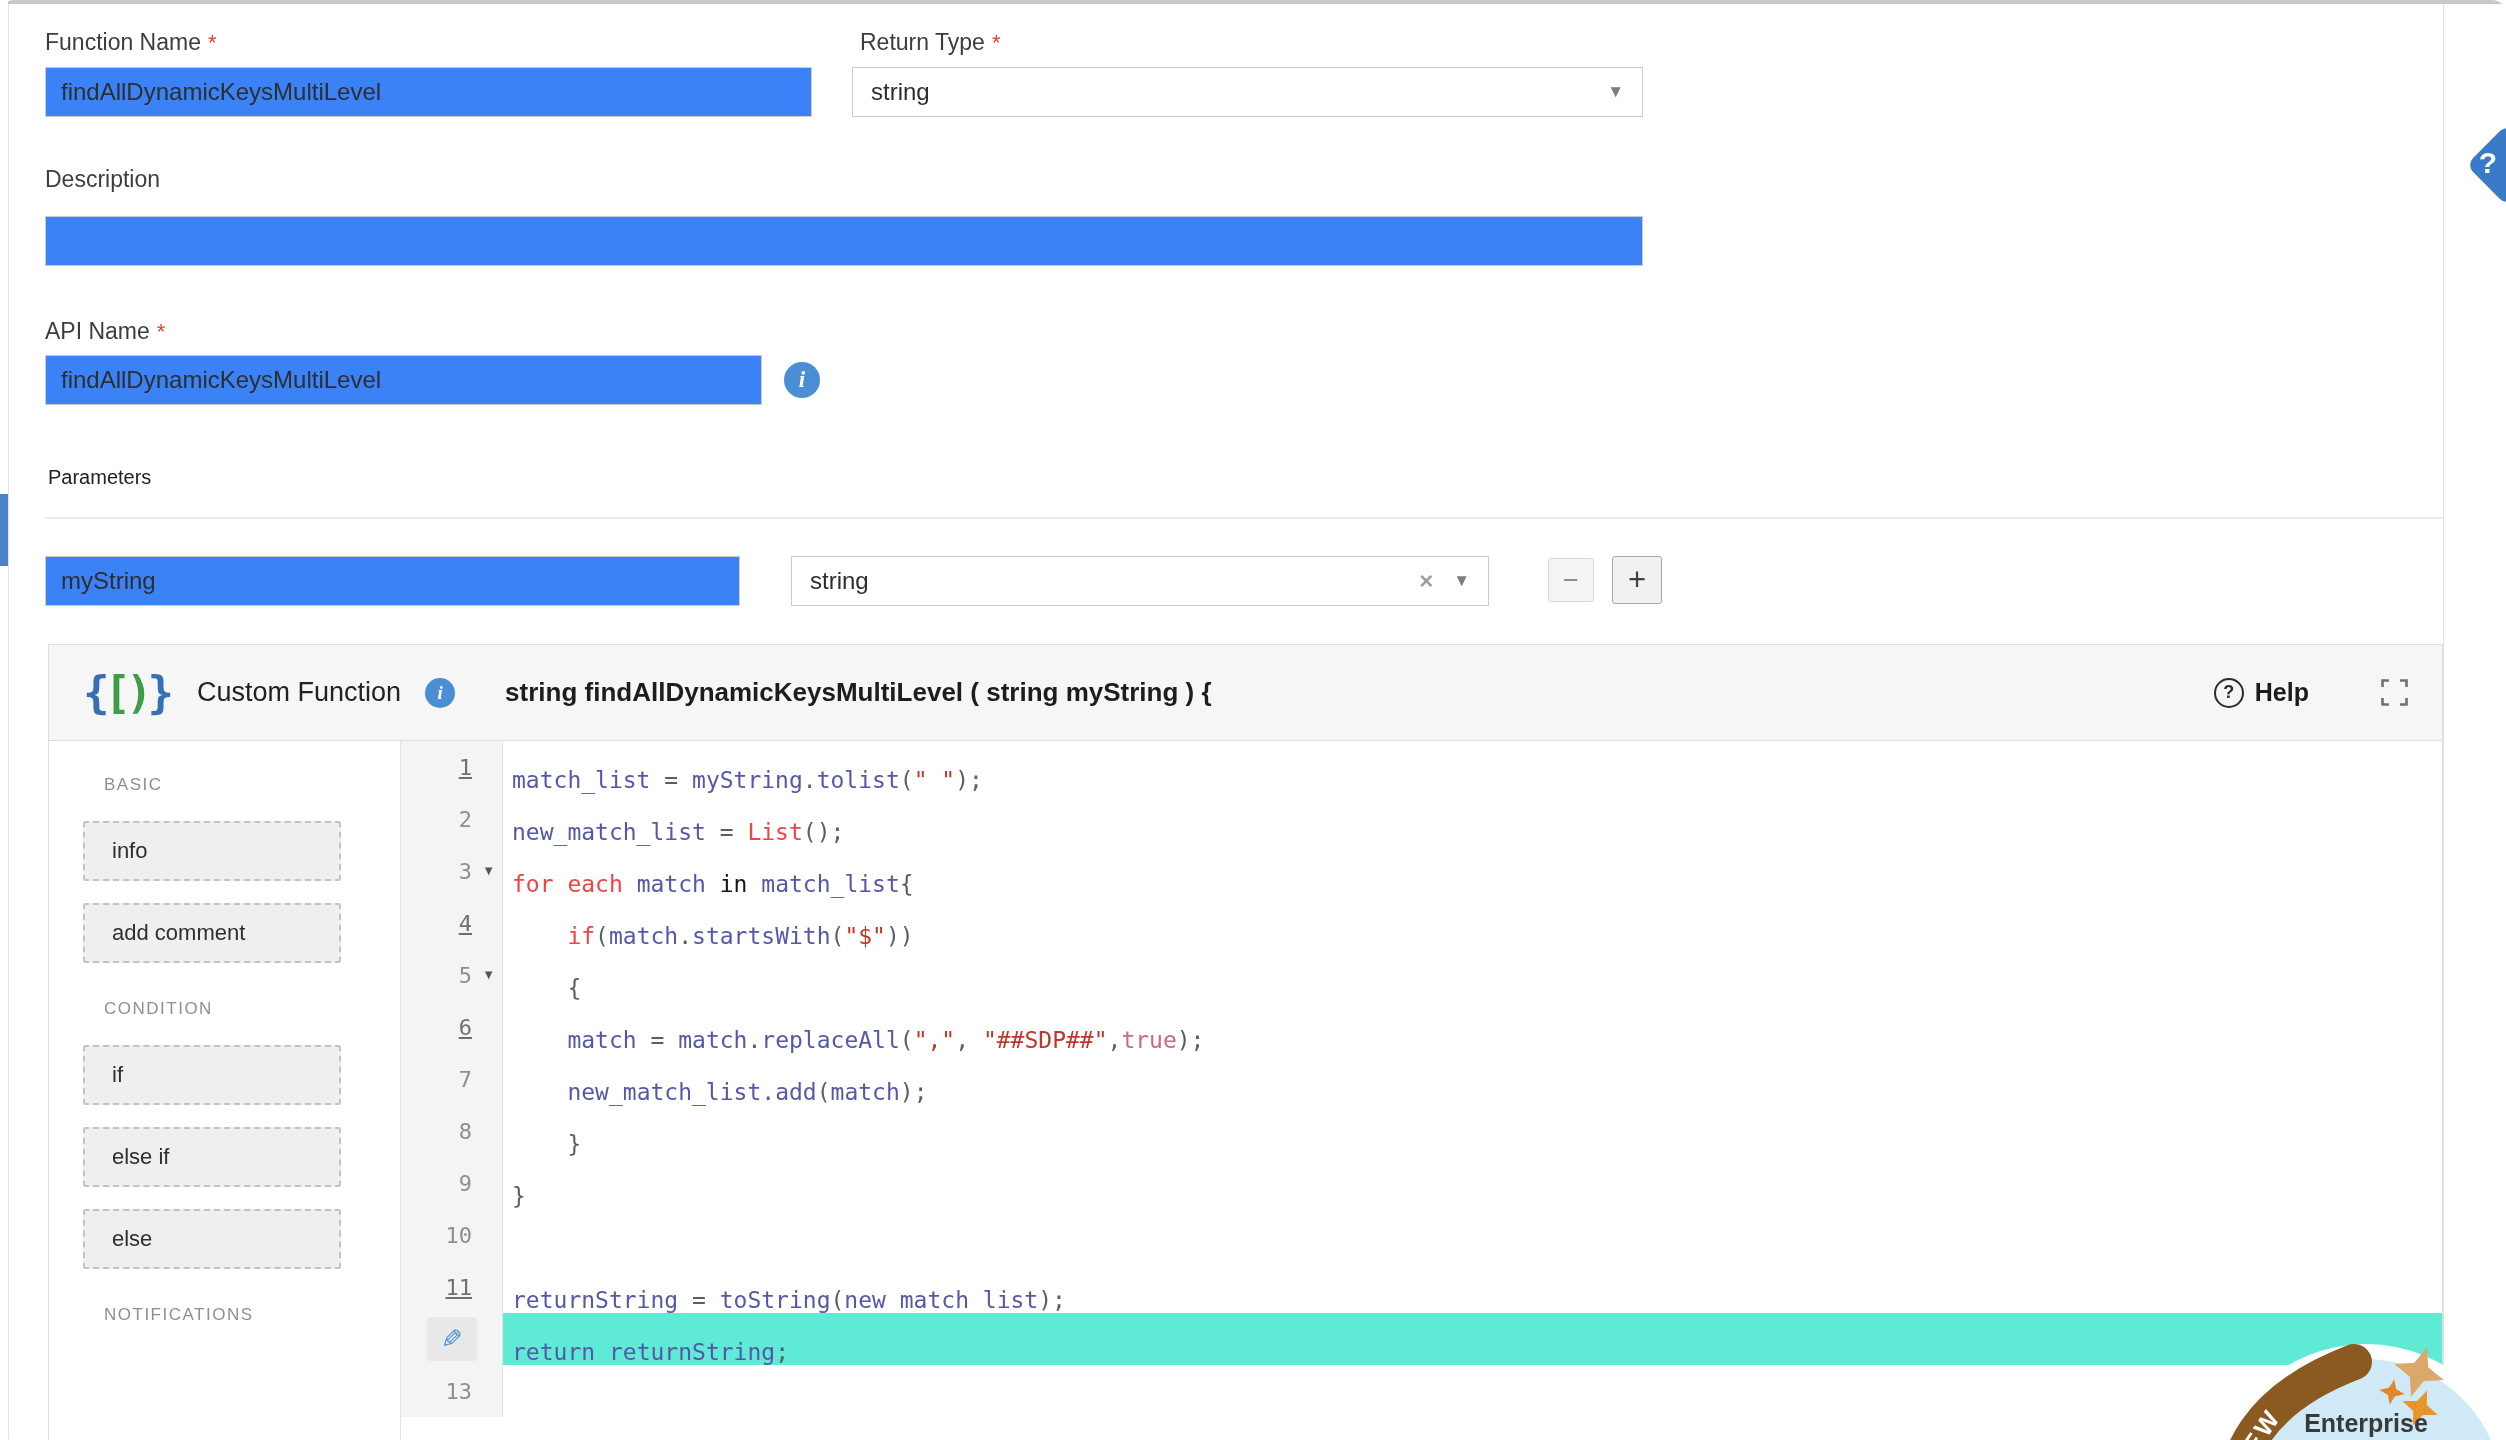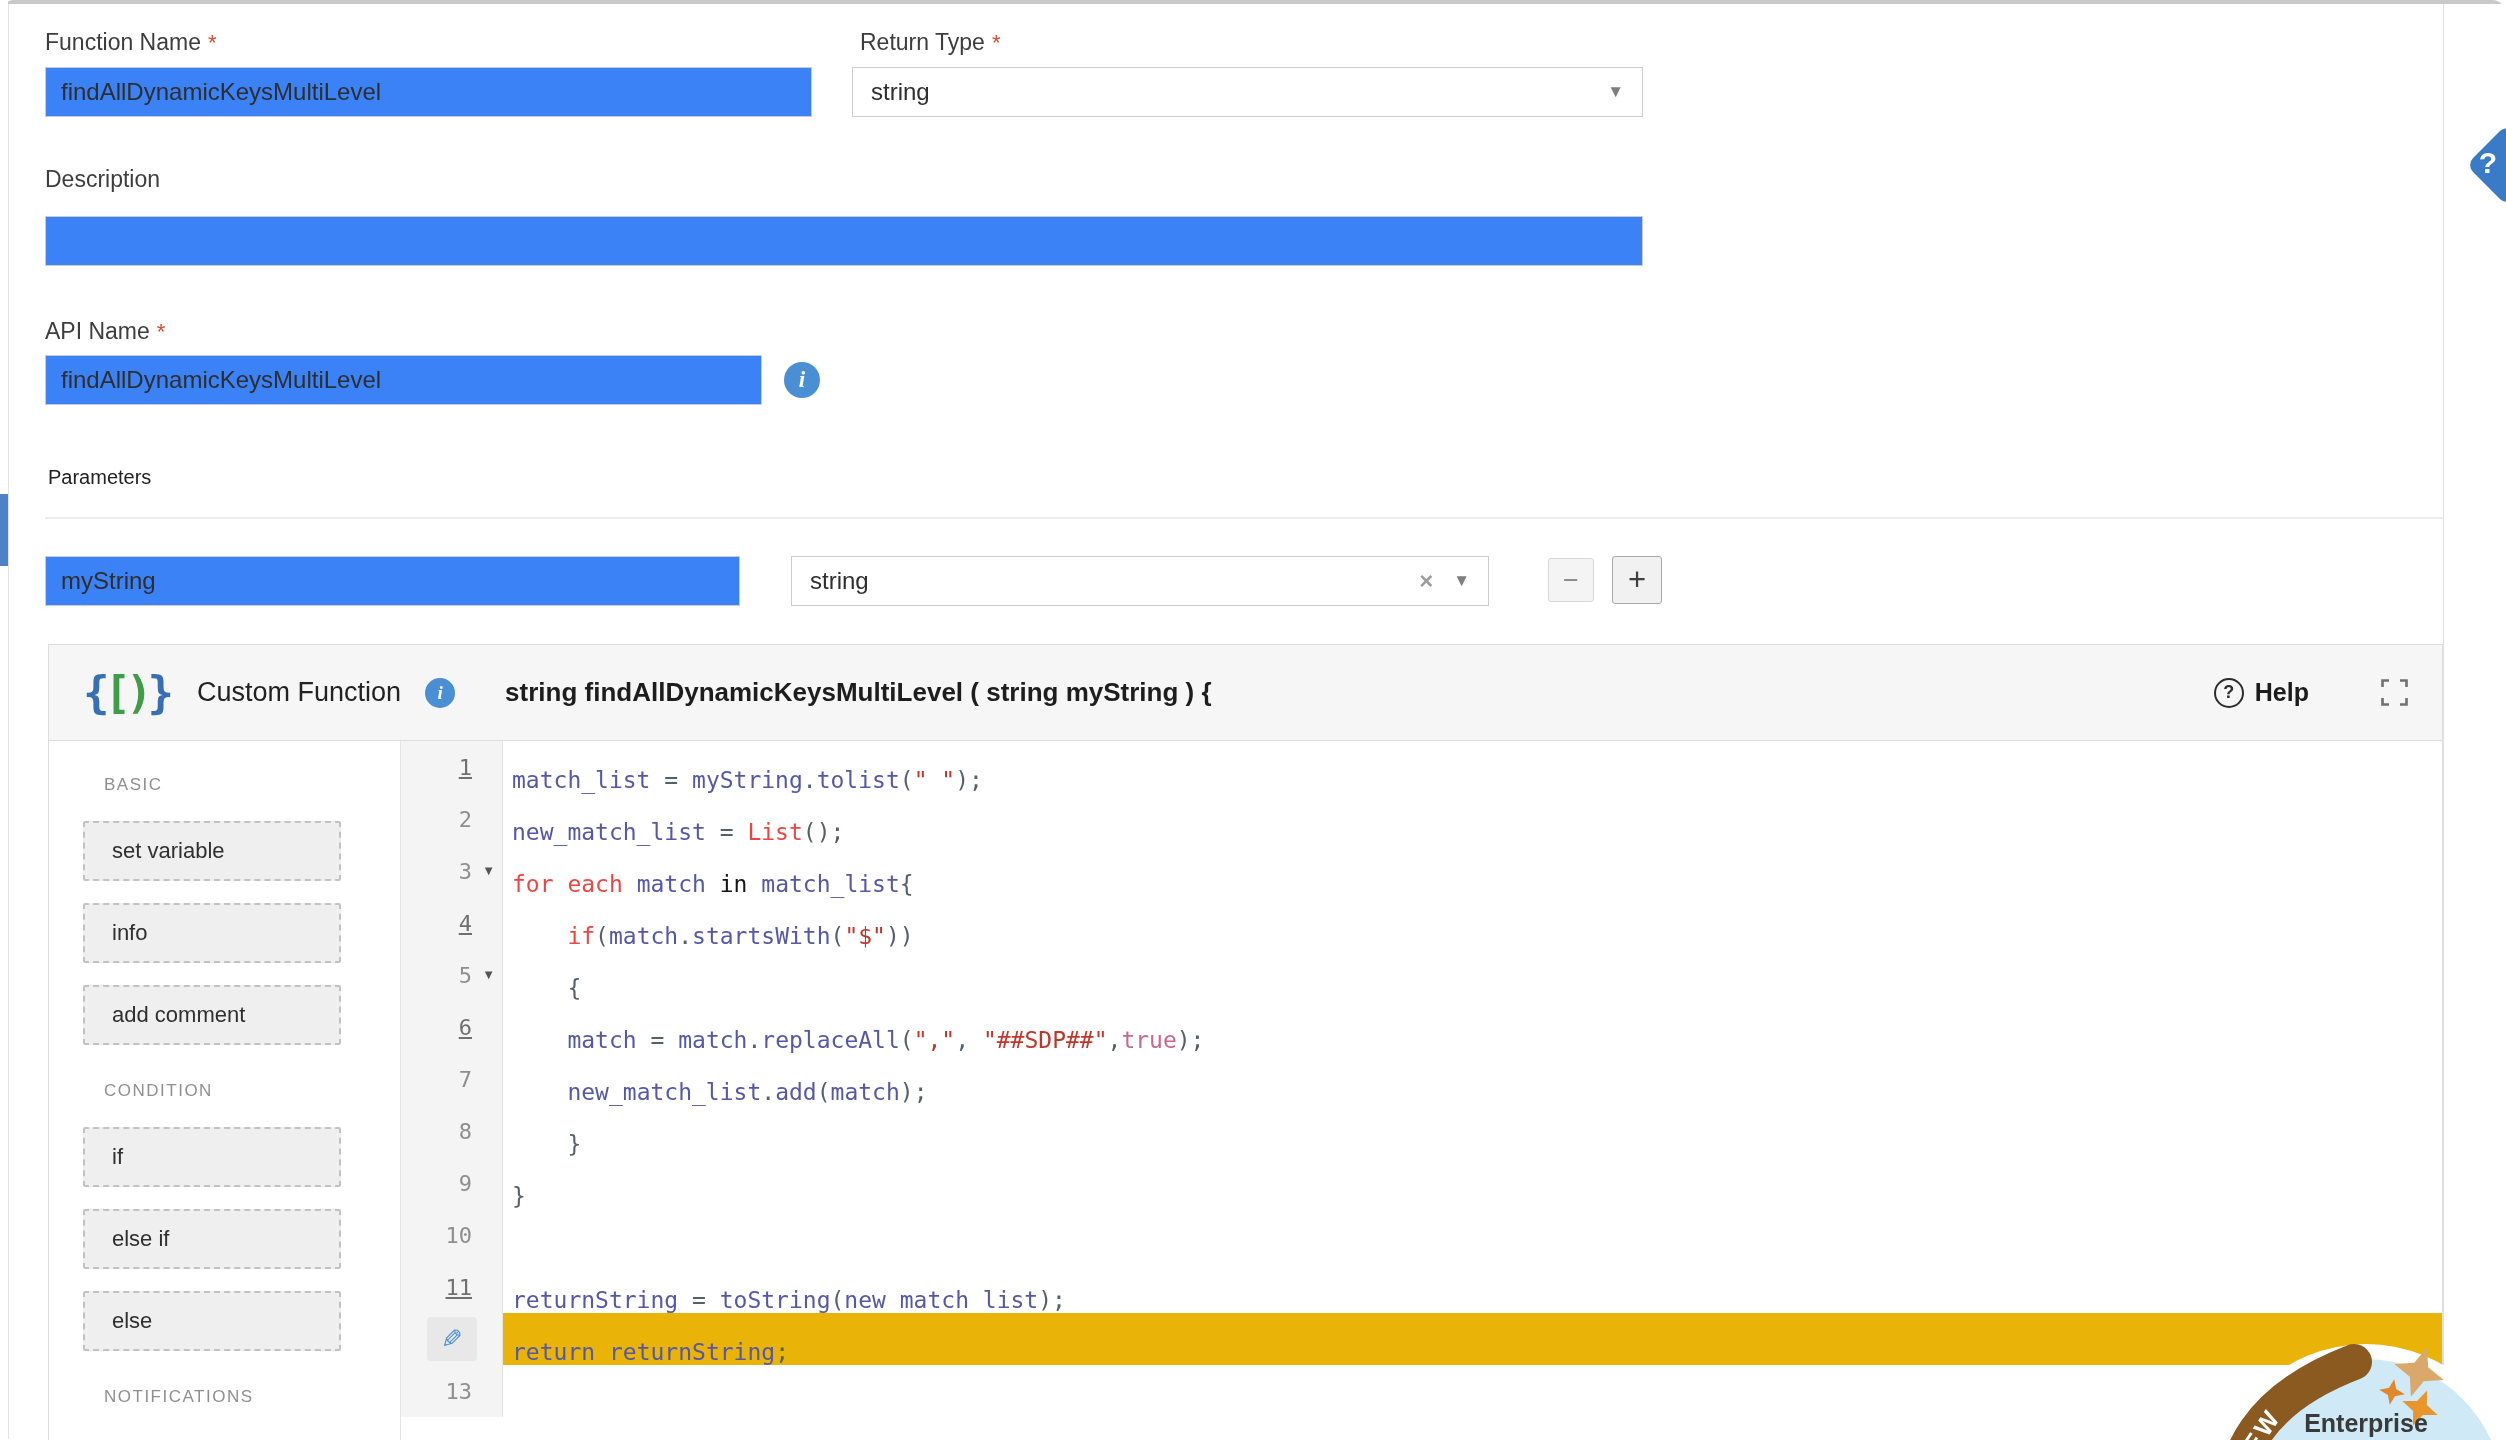--- a/index.html
+++ b/index.html
@@ -66,21 +66,21 @@
   #code-rows{position:absolute;left:352px;top:96px;right:0;bottom:0;overflow:hidden;}
   .crow{display:flex;height:52px;}
   .gut{width:102px;flex:none;background:#f4f4f4;border-right:1px solid #e3e3e3;position:relative;
         display:flex;align-items:center;justify-content:flex-end;padding-right:30px;box-sizing:border-box;}
   .gut.center{justify-content:center;padding-right:0;}
   .num{font-family:"DejaVu Sans Mono",monospace;font-size:22px;color:#8e8e8e;}
   .num.u{text-decoration:underline;color:#6f6f6f;}
   .fold{position:absolute;right:7px;top:50%;transform:translateY(-52%);font-size:13px;color:#555;cursor:pointer;}
   .codecell{flex:1;display:flex;align-items:flex-end;padding-left:9px;
         font-family:"DejaVu Sans Mono",monospace;font-size:23px;white-space:pre;cursor:text;}
-  .crow.hl .codecell{background:#eab308;}
+  .crow.hl .codecell{background:#5eead4;}
   .pbox{width:50px;height:44px;border-radius:4px;background:#e8e8e8;display:flex;align-items:center;
         justify-content:center;cursor:pointer;}
   .pencil{color:#4a8fd3;font-size:26px;transform:scaleX(-1);}
   .tk-v{color:#5558a8;} .tk-k{color:#ef4444;} .tk-s{color:#c2352b;}
   .tk-b{color:#c9688c;} .tk-p{color:#566069;} .tk-d{color:#151515;}
 
   
   .htab{position:absolute;left:2478px;top:136px;width:58px;height:58px;background:#3a7bc8;
         border-radius:10px;transform:rotate(45deg);cursor:pointer;}
   .htab-q{position:absolute;left:2460px;top:135px;width:56px;height:56px;display:flex;align-items:center;
@@ -150,21 +150,20 @@
           <path d="M1.5 8 V1.5 H8"></path>
             <path d="M19 1.5 H25.5 V8"></path>
           <path d="M25.5 19 V25.5 H19"></path>
             <path d="M8 25.5 H1.5 V19"></path>
         </svg>
       </span>
     </div>
 
     <div id="sidebar">
         <div class="sb-label">BASIC</div>
-        <div class="chip">set variable</div>
         <div class="chip">info</div>
         <div class="chip">add comment</div>
         <div class="sb-label later">CONDITION</div>
         <div class="chip">if</div>
         <div class="chip">else if</div>
         <div class="chip">else</div>
         <div class="sb-label later">NOTIFICATIONS</div>
       </div>
     <div id="code-rows">
         <div class="crow">

